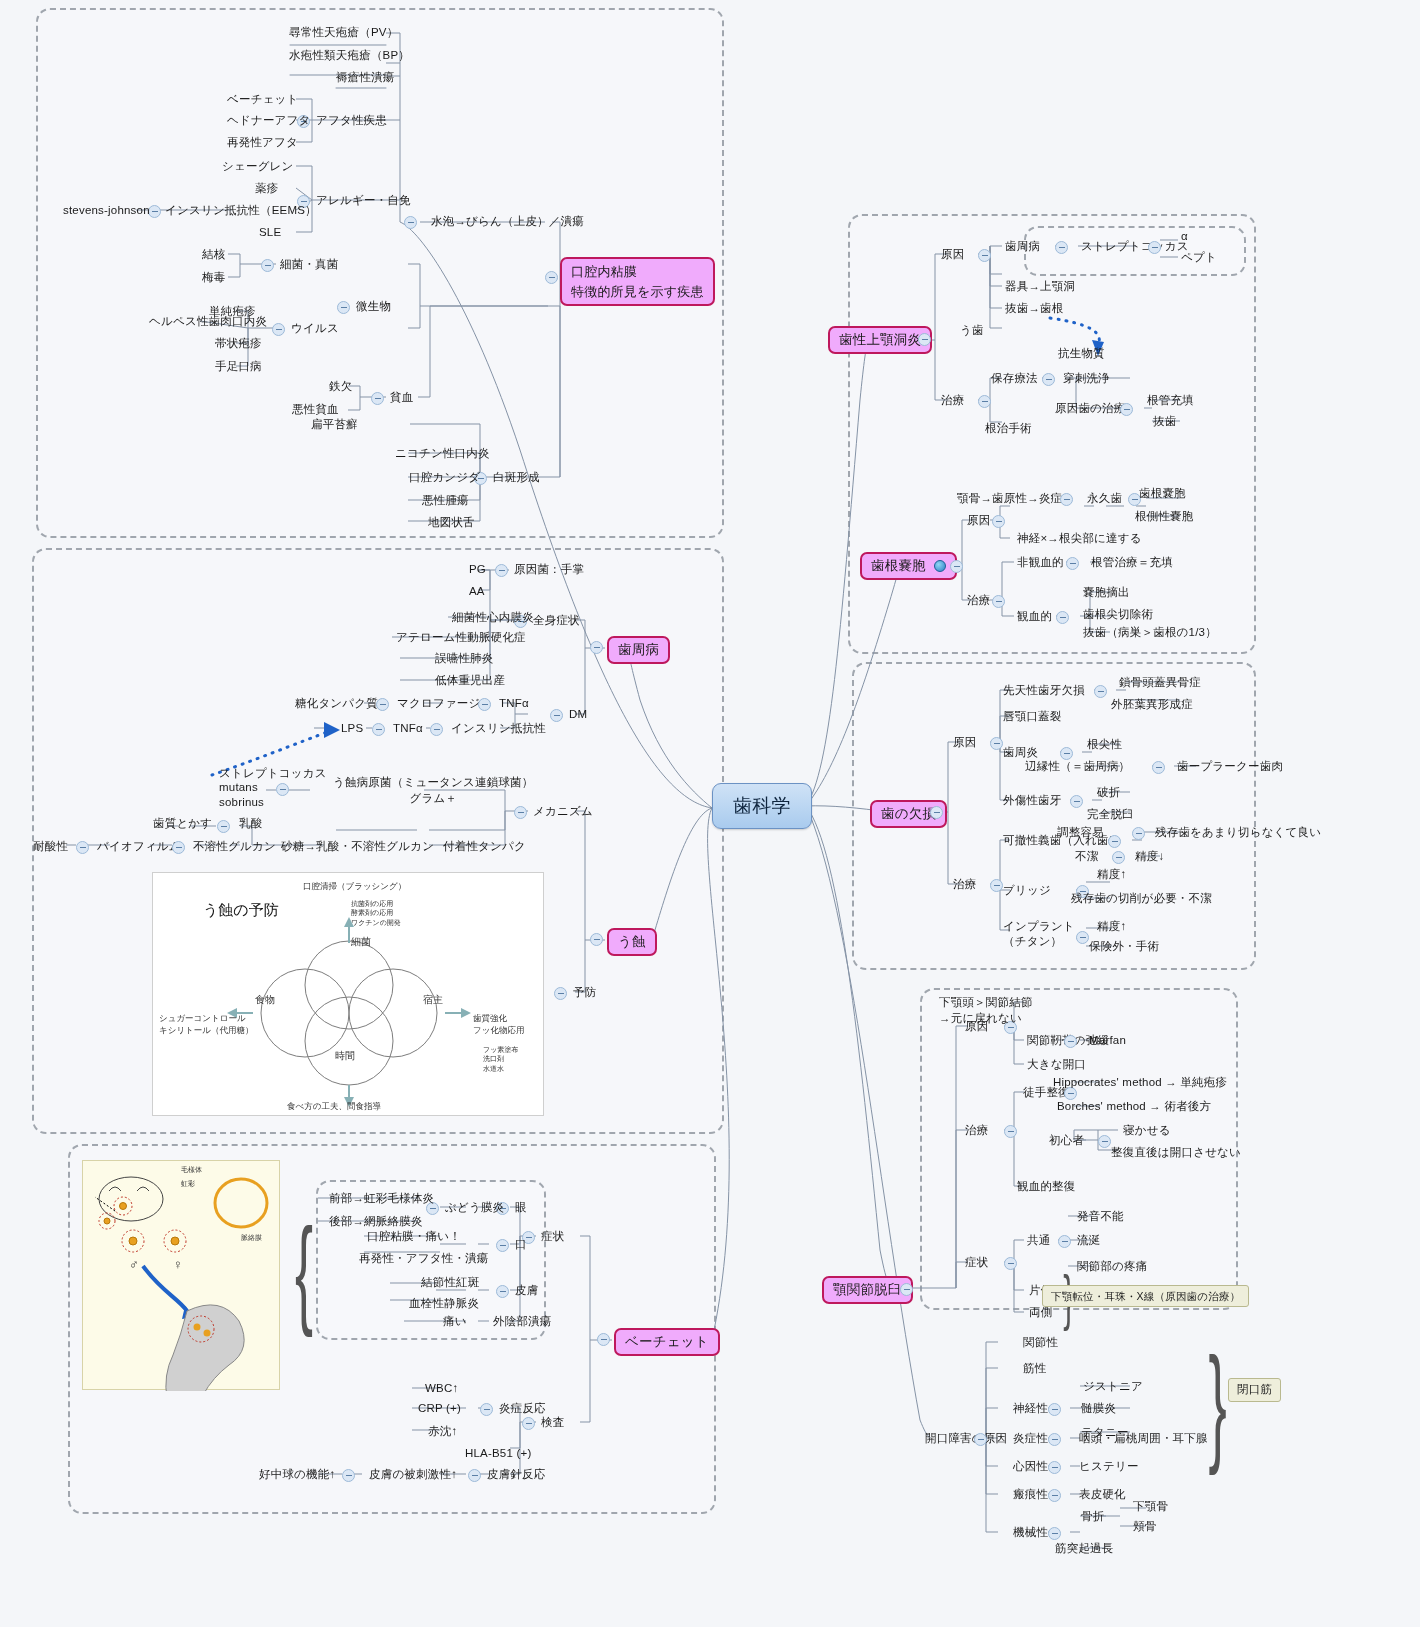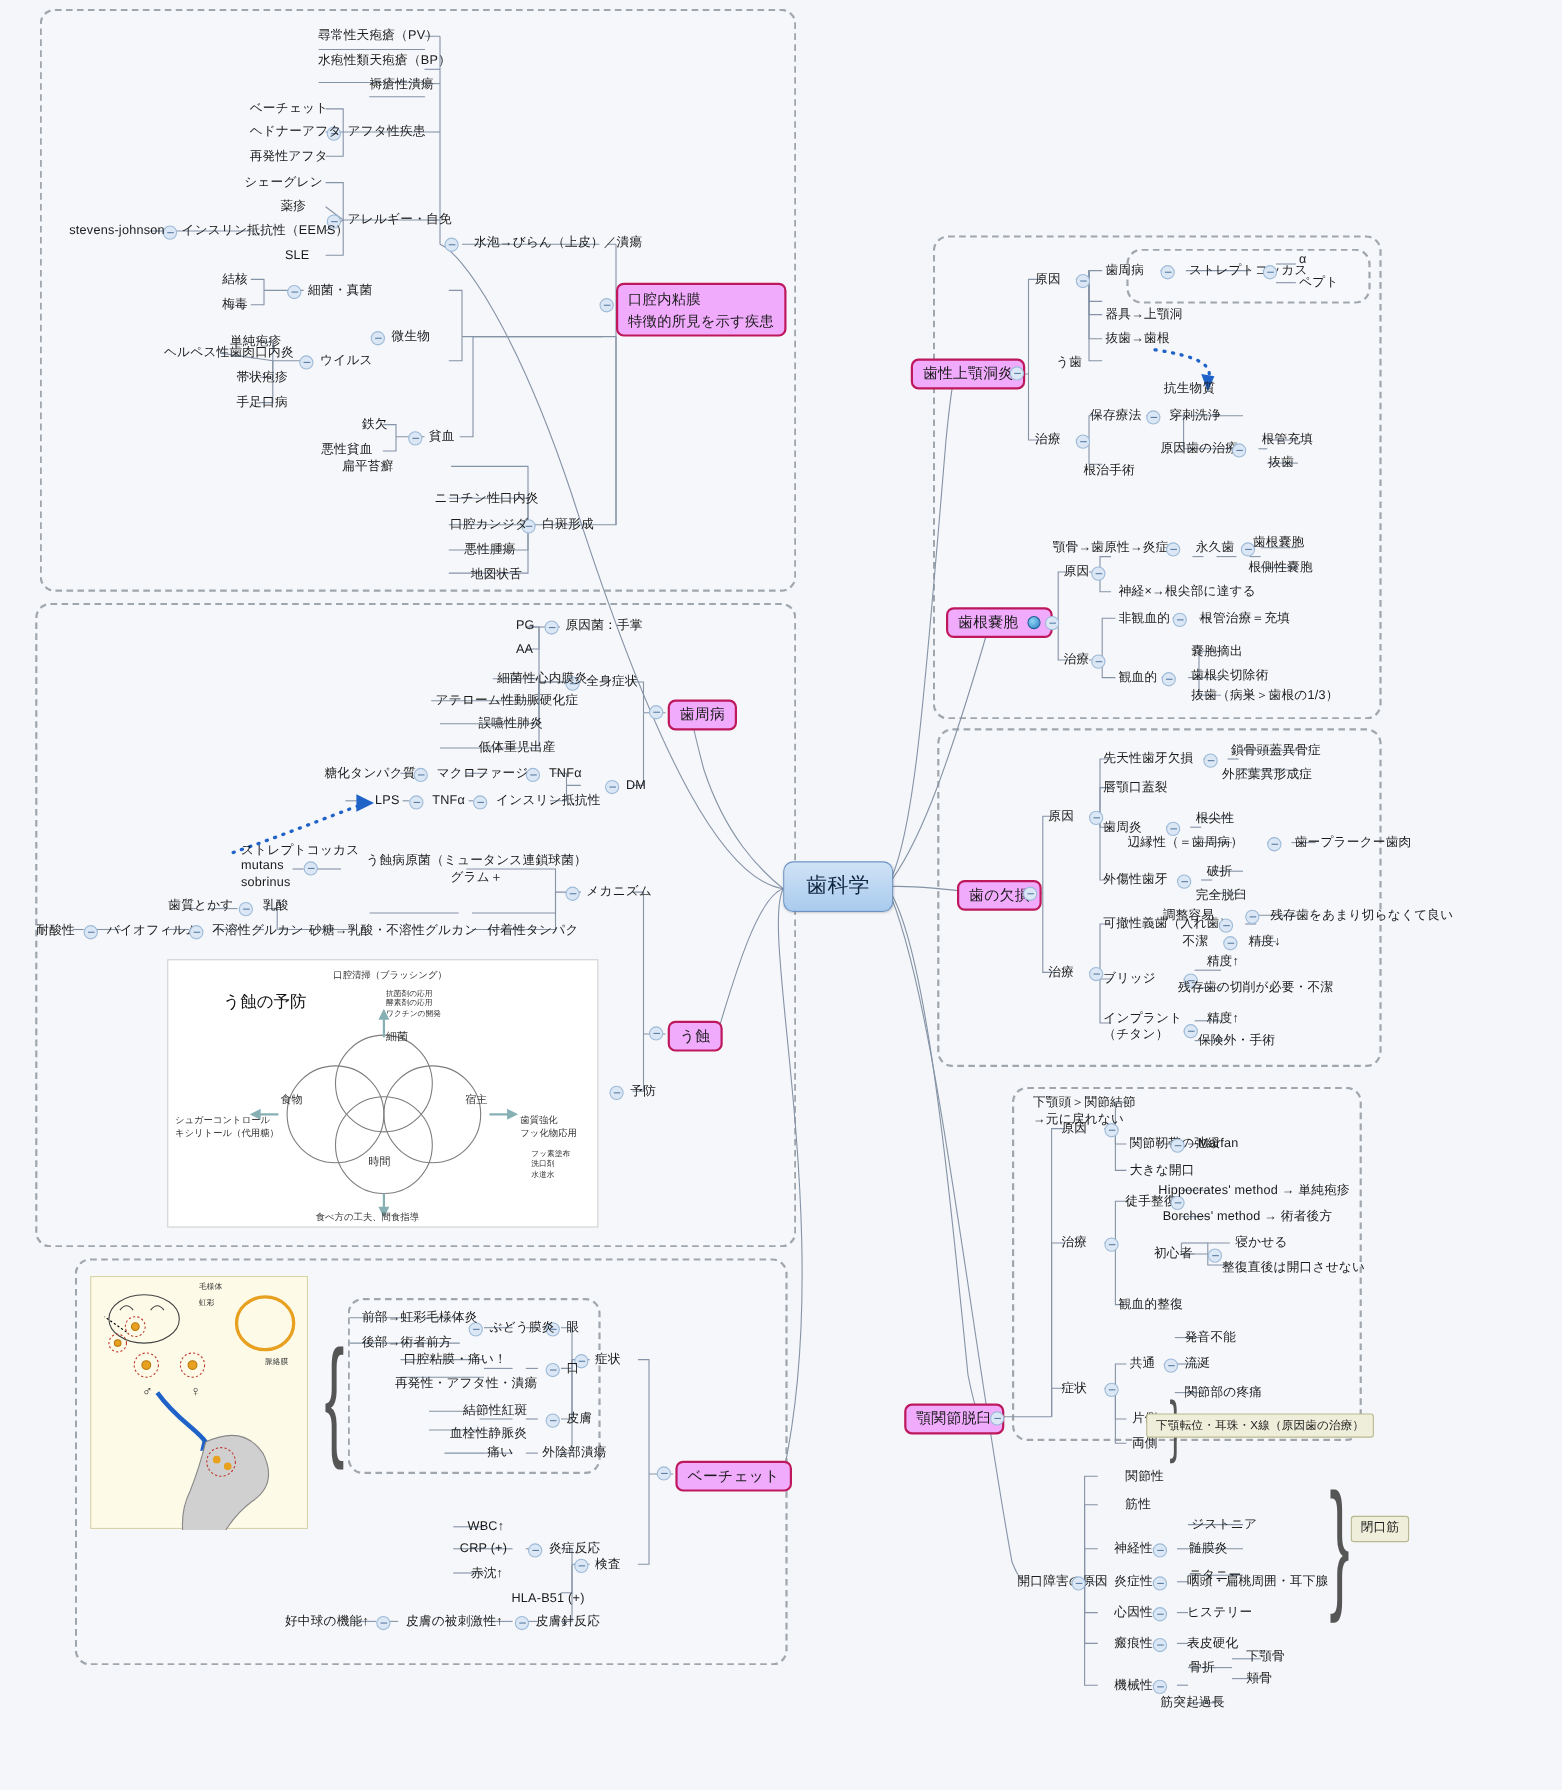--- a/index.html
+++ b/index.html
@@ -529,21 +529,21 @@
   <div class="toggle" style="left:597px;top:1333px;"></div>
 
   <div class="node plain" style="left:538px;top:1228px;">症状</div>
   <div class="toggle" style="left:522px;top:1231px;"></div>
 
   <div class="node plain" style="left:512px;top:1199px;">眼</div>
   <div class="toggle" style="left:496px;top:1202px;"></div>
   <div class="node plain" style="left:442px;top:1199px;">ぶどう膜炎</div>
   <div class="toggle" style="left:426px;top:1202px;"></div>
   <div class="node plain" style="left:326px;top:1190px;">前部→虹彩毛様体炎</div>
-  <div class="node plain" style="left:326px;top:1213px;">後部→術者前方</div>
+  <div class="node plain" style="left:326px;top:1213px;">後部→網脈絡膜炎</div>
 
   <div class="node plain" style="left:512px;top:1236px;">口</div>
   <div class="toggle" style="left:496px;top:1239px;"></div>
   <div class="node plain" style="left:364px;top:1228px;">口腔粘膜・痛い！</div>
   <div class="node plain" style="left:356px;top:1250px;">再発性・アフタ性・潰瘍</div>
 
   <div class="node plain" style="left:512px;top:1282px;">皮膚</div>
   <div class="toggle" style="left:496px;top:1285px;"></div>
   <div class="node plain" style="left:418px;top:1274px;">結節性紅斑</div>
   <div class="node plain" style="left:406px;top:1295px;">血栓性静脈炎</div>

